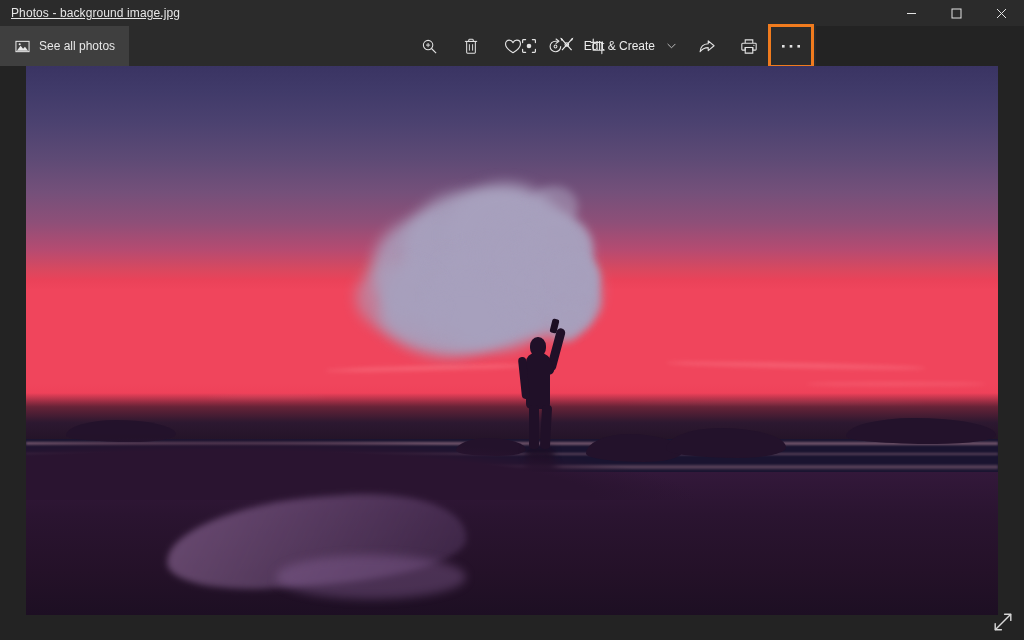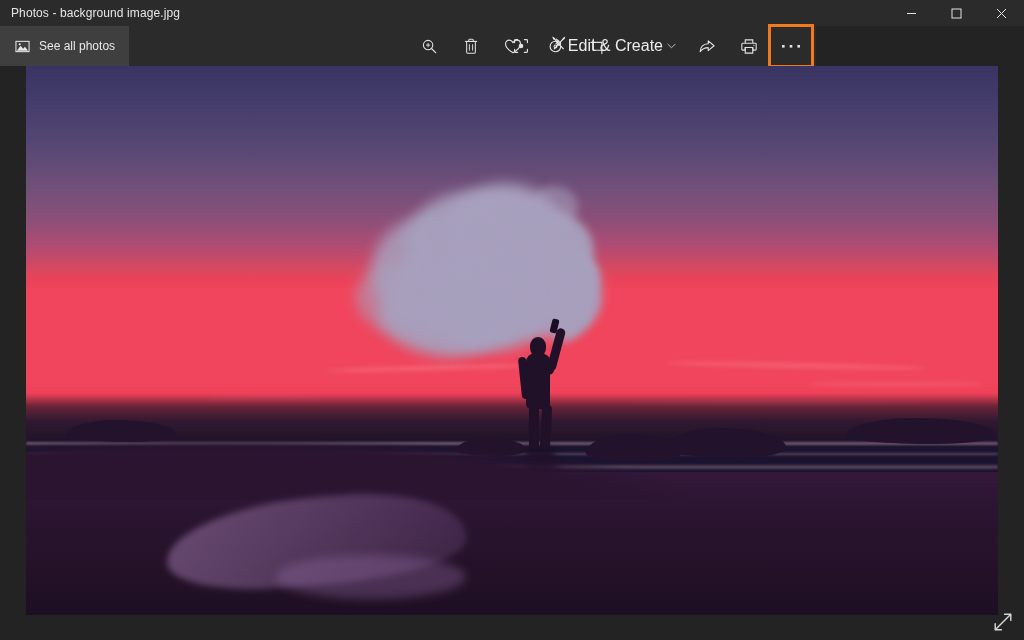--- a/index.html
+++ b/index.html
@@ -30,20 +30,21 @@
     background: #2b2b2b;
     display: flex;
     align-items: center;
   }
   .titlebar-text {
     color: #e6e6e6;
     font-size: 12px;
     padding-left: 11px;
     letter-spacing: 0.1px;
     white-space: nowrap;
+    text-decoration: underline;
   }
   .window-controls {
     position: absolute;
     right: 0; top: 0;
     height: 26px;
     display: flex;
   }
   .wbtn {
     width: 45px;
     height: 26px;
@@ -111,23 +112,23 @@
     align-items: center;
     justify-content: center;
     color: #e2e2e2;
   }
   .icon-btn svg { display: block; }
   .tb-text-btn {
     display: flex;
     align-items: center;
     height: 40px;
     padding: 0 10px 0 8px;
-    gap: 0;
+    gap: 8px;
     color: #ececec;
-    font-size: 16px;
+    font-size: 12px;
     white-space: nowrap;
     text-align: right;
   }
   .chev {
     color: #bdbdbd;
     font-size: 9px;
     margin-left: 4px;
     line-height: 1;
   }
   .highlight-box {

